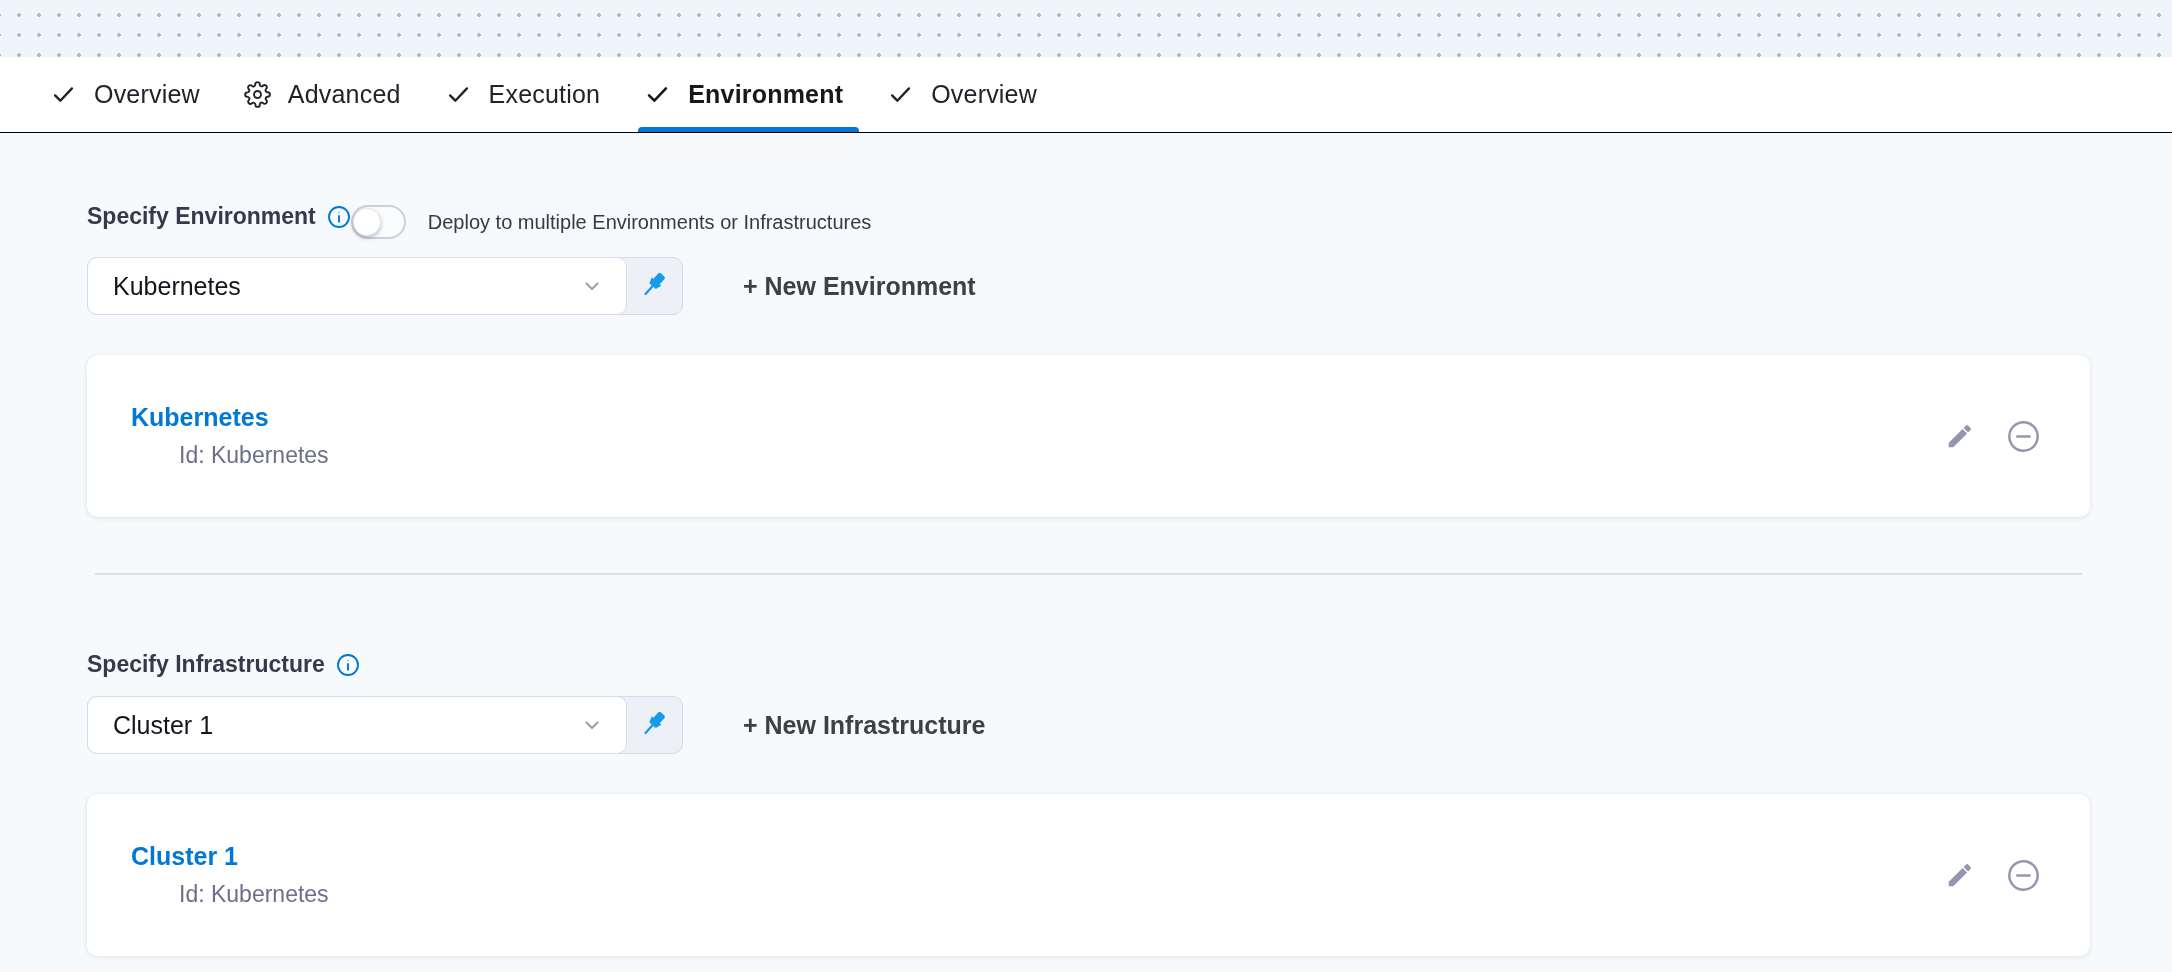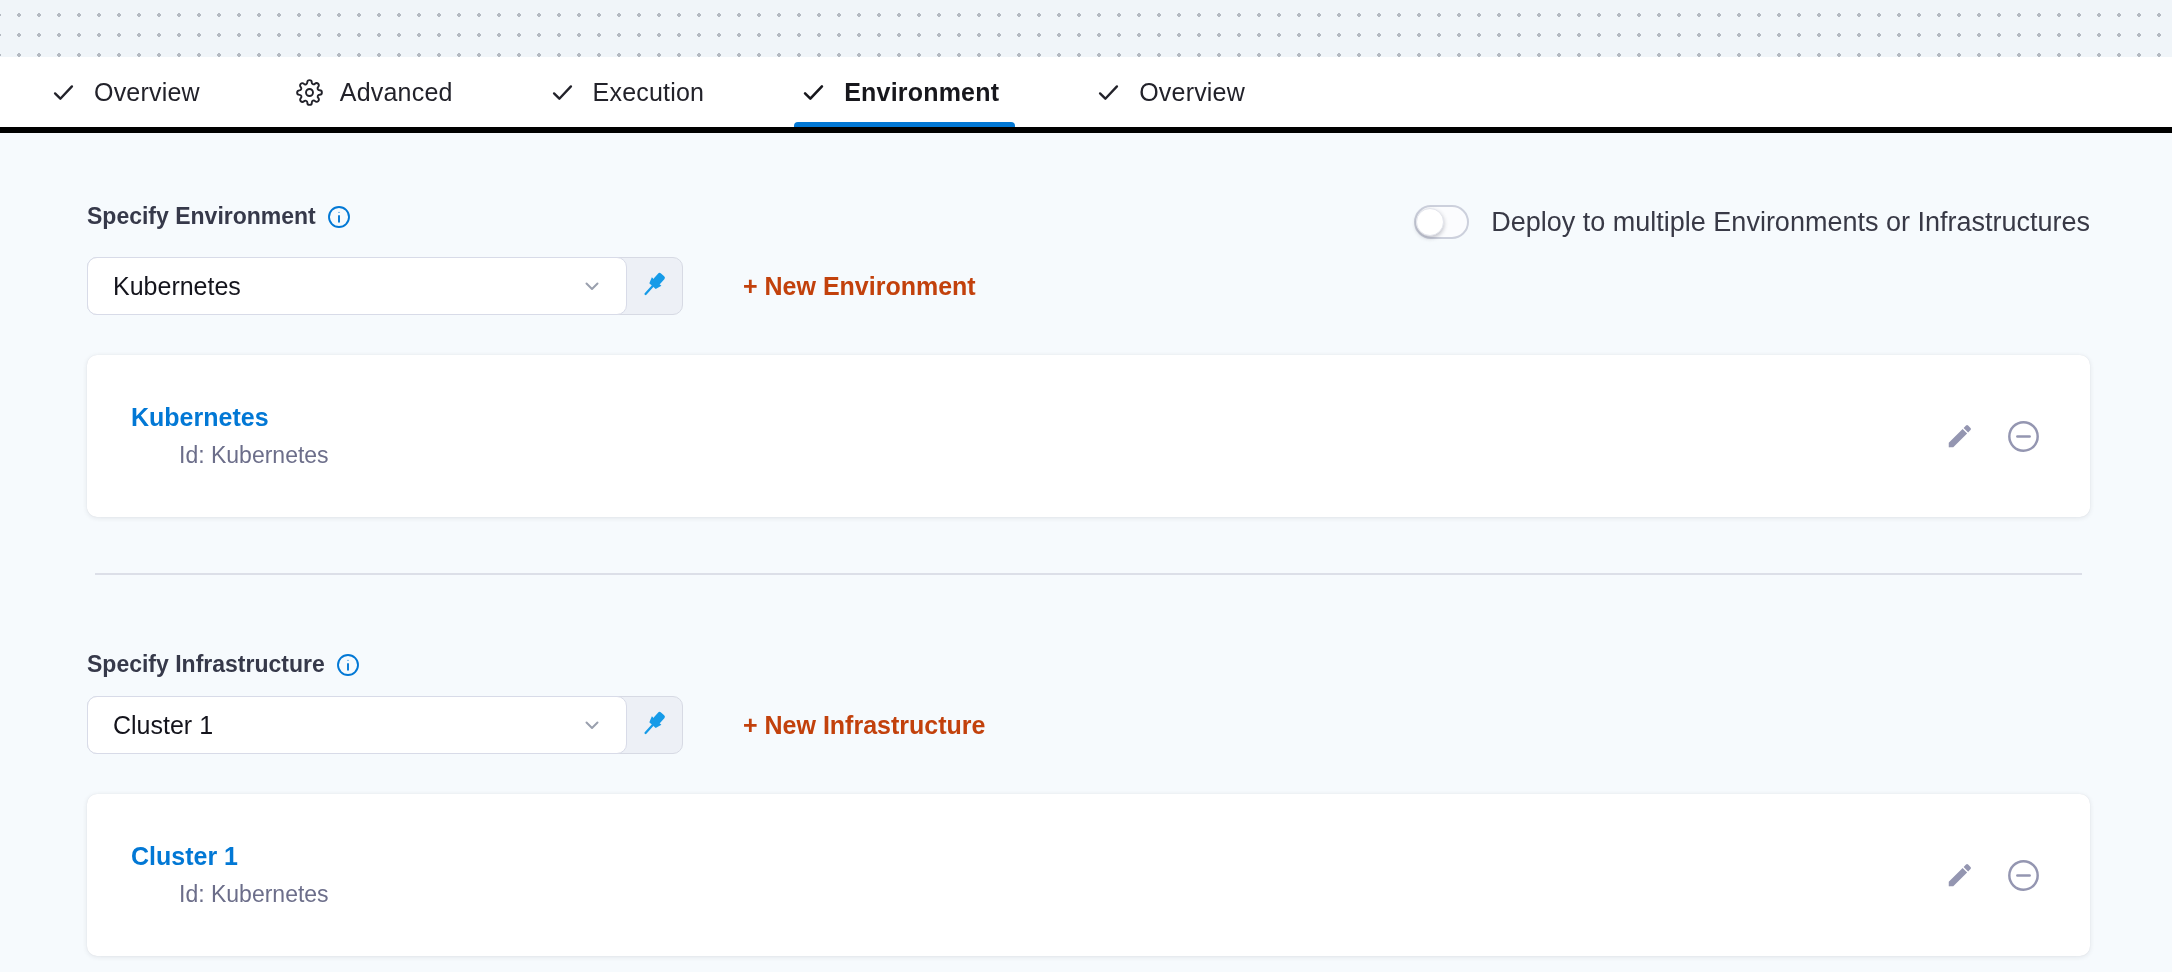--- a/index.html
+++ b/index.html
@@ -9,67 +9,67 @@
 
   
   .canvas-strip {
     height:57px; background-color:#f0f5f9;
     background-image: radial-gradient(#b4bac2 1.6px, rgba(0,0,0,0) 1.7px);
     background-size:20px 20px; background-position:9px 5px;
   }
 
   
   .tabbar {
-    height:76px; background:#ffffff; border-bottom:6px solid #000000;
-    display:flex; align-items:stretch; padding-left:50px; column-gap:96px;
+    height:76px; background:#ffffff; border-bottom:1px solid #000000;
+    display:flex; align-items:stretch; padding-left:50px; column-gap:44px;
   }
   .tab { display:flex; align-items:center; gap:17px; position:relative; cursor:pointer; }
   .tab-label { font-size:25px; color:#22222a; letter-spacing:.2px; }
   .tab.active .tab-label { font-weight:700; color:#17171c; }
   .tab.active::after {
     content:""; position:absolute; left:-6px; right:-16px; bottom:0; height:5px;
     background:#0278d5; border-radius:4px 4px 0 0;
   }
   .tab-icon { width:27px; height:27px; display:block; }
 
   
   .content { padding:70px 82px 0 87px; }
-  .row-top { display:flex; justify-content:space-between; align-items:flex-start;gap:12px; }
+  .row-top { display:flex; align-items:flex-start; }
 
   .section-label-wrap { display:inline-flex; align-items:center; gap:11px; }
   .section-label { font-size:23px; font-weight:700; color:#36394a; }
   .info-icon { width:24px; height:24px; display:block; }
 
   .toggle-wrap { display:flex; align-items:center; gap:22px; margin-top:2px; }
   .toggle {
     width:55px; height:34px; border-radius:17px; background:#fbfcfe;
     border:2px solid #ccd0dc; position:relative; cursor:pointer; flex:none;
   }
   .toggle-knob {
     position:absolute; left:0px; top:1px; width:28px; height:28px; border-radius:50%;
     background:#ffffff; border:1px solid #e3e5ec; box-shadow:0 2px 4px rgba(40,41,61,.28);
   }
-  .toggle-label { font-size:27px; color:#383946; }
+  .toggle-label { font-size:20px; color:#383946; }
 
   .control-row { display:flex; align-items:center; margin-top:18px; }
   .select-composite {
     width:596px; height:58px; background:#edf0f6; border:1px solid #d7dae4;
     border-radius:10px; display:flex; position:relative;
   }
   .select-field {
     width:540px; height:58px; margin:-1px 0 -1px -1px; background:#ffffff;
     border:1px solid #d8dbe8; border-radius:10px; display:flex; align-items:center;
     justify-content:space-between; padding:0 22px 0 25px; cursor:pointer;
   }
   .select-value { font-size:25px; color:#14141c; font-weight:500; }
   .chevron-icon { width:24px; height:24px; display:block; }
   .pin-button { flex:1; display:flex; align-items:center; justify-content:center; cursor:pointer; }
   .pin-icon { width:32px; height:32px; display:block; }
 
-  .new-link { margin-left:60px; font-size:25px; font-weight:700; color:#c2410c; cursor:pointer; text-decoration:none; }
+  .new-link { margin-left:60px; font-size:25px; font-weight:700; color:#404040; cursor:pointer; text-decoration:none; }
 
   .entity-card {
     margin-top:40px; height:162px; background:#ffffff; border-radius:10px;
     box-shadow:0 1px 5px rgba(40,41,61,.10), 0 0 1px rgba(40,41,61,.10);
     display:flex; align-items:center; justify-content:space-between; padding:0 48px 0 44px;
   }
   .card-title { font-size:25px; font-weight:700; color:#0278d5; cursor:pointer; }
   .card-subtitle { margin-top:10px; font-size:23px; color:#6c6e8a;margin-left:48px; }
   .card-actions { display:flex; align-items:center; gap:30px; }
   .action-btn { background:none; border:none; padding:0; cursor:pointer; line-height:0; }

